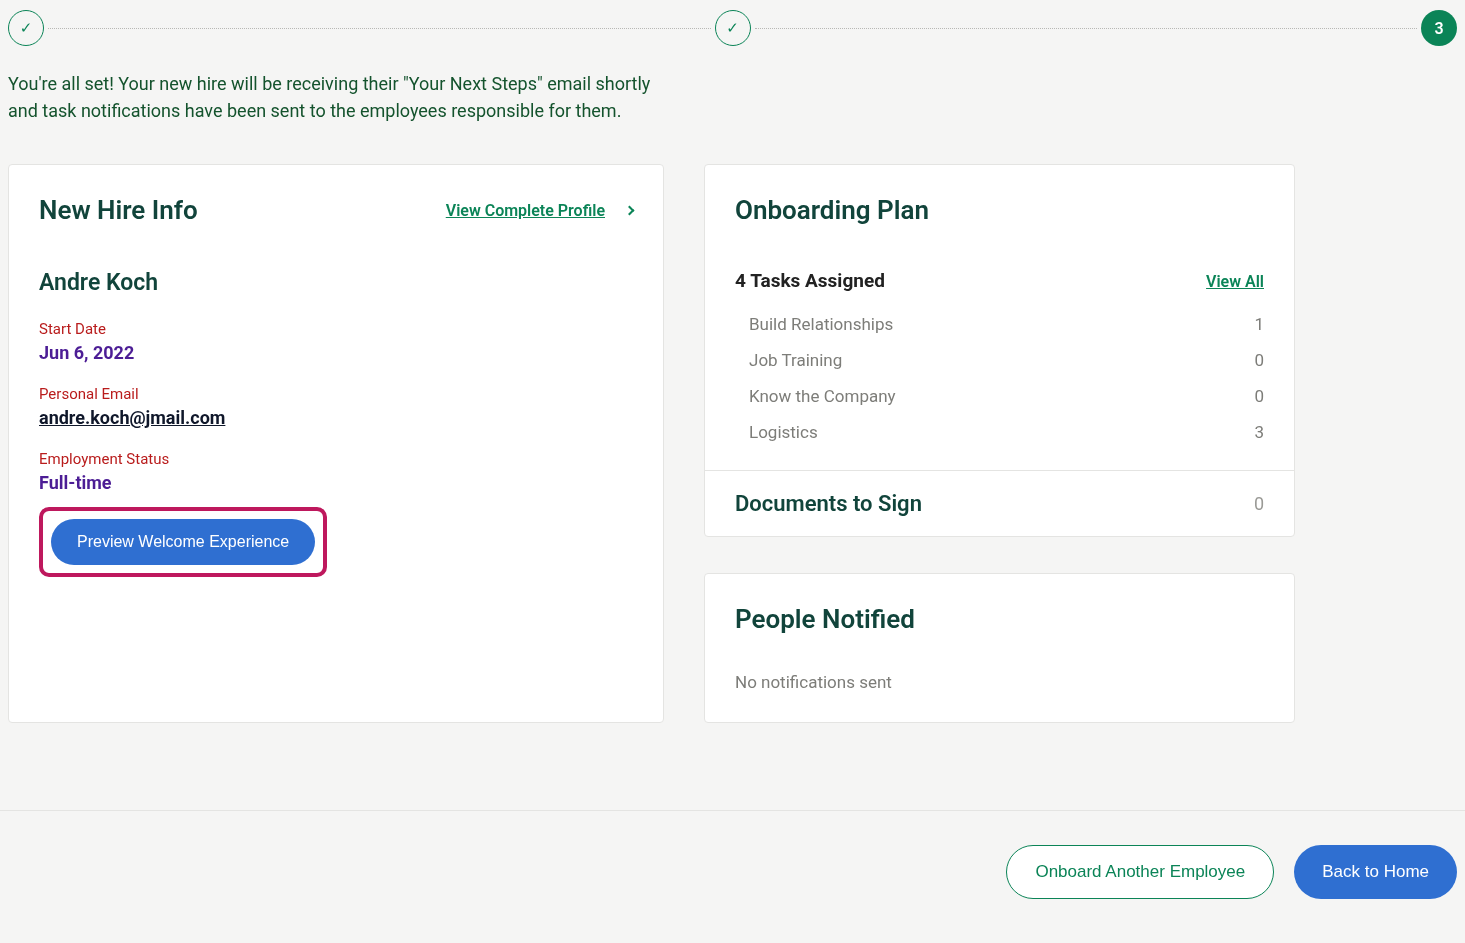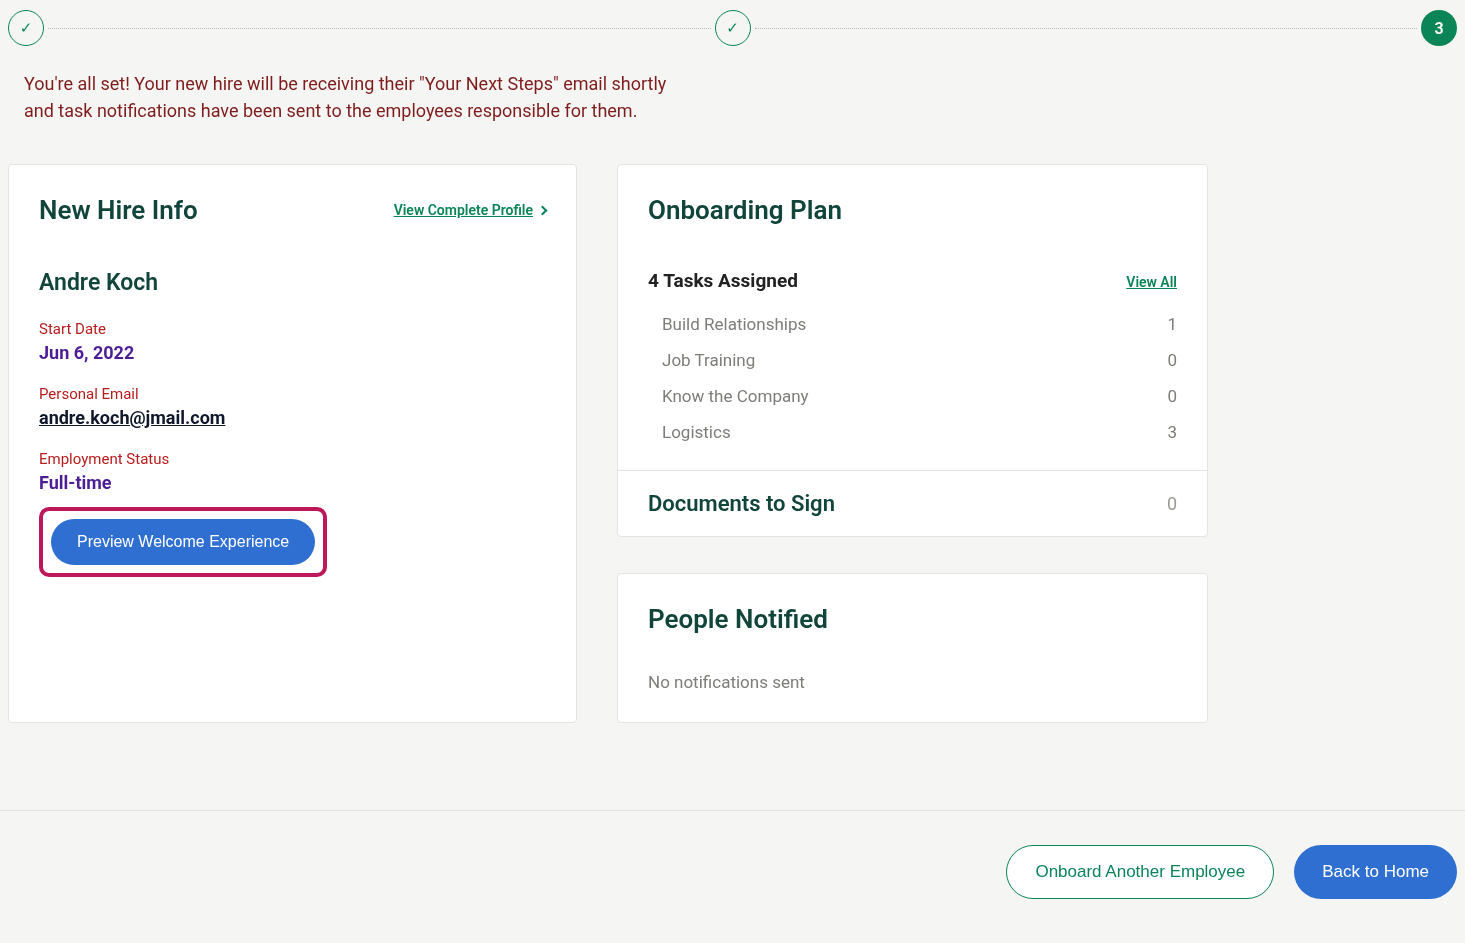--- a/index.html
+++ b/index.html
@@ -40,58 +40,57 @@
   .step-line {
     flex: 1;
     border-top: 1px dotted #b8b8b5;
     height: 0;
     margin: 0 4px;
   }
   .intro {
     padding: 0 8px;
     font-size: 18px;
     line-height: 1.5;
-    color: #7f1d1d;
+    color: #14532d;
     max-width: 660px;
     margin-bottom: 40px;
-    margin-left: 16px;
   }
   .columns {
     display: flex;
     gap: 40px;
     padding: 0 8px;
   }
   .card {
     background: #fff;
     border: 1px solid #e4e4e2;
     border-radius: 4px;
   }
-  .left-col { width: 569px; }
+  .left-col { width: 656px; }
   .right-col { width: 591px; display: flex; flex-direction: column; gap: 36px; }
   .card-section { padding: 30px 30px 30px 30px; }
   .card-header-row {
     display: flex;
     justify-content: space-between;
     align-items: center;
     margin-bottom: 44px;
   }
   .card-title {
     font-size: 26px;
     font-weight: 600;
     color: #11443b;
   }
   .link-green {
     color: #0b8457;
     font-weight: 600;
     text-decoration: underline;
-    font-size: 14px;
+    font-size: 16px;
     cursor: pointer;
     display: inline-flex;
     align-items: center;
-    gap: 4px;
+    gap: 19px;
   }
   .chevron {
     display: inline-block;
     width: 7px; height: 7px;
     border-top: 2px solid #0b8457;
     border-right: 2px solid #0b8457;
     transform: rotate(45deg);
     margin-left: 2px;
   }
   .hire-name {

